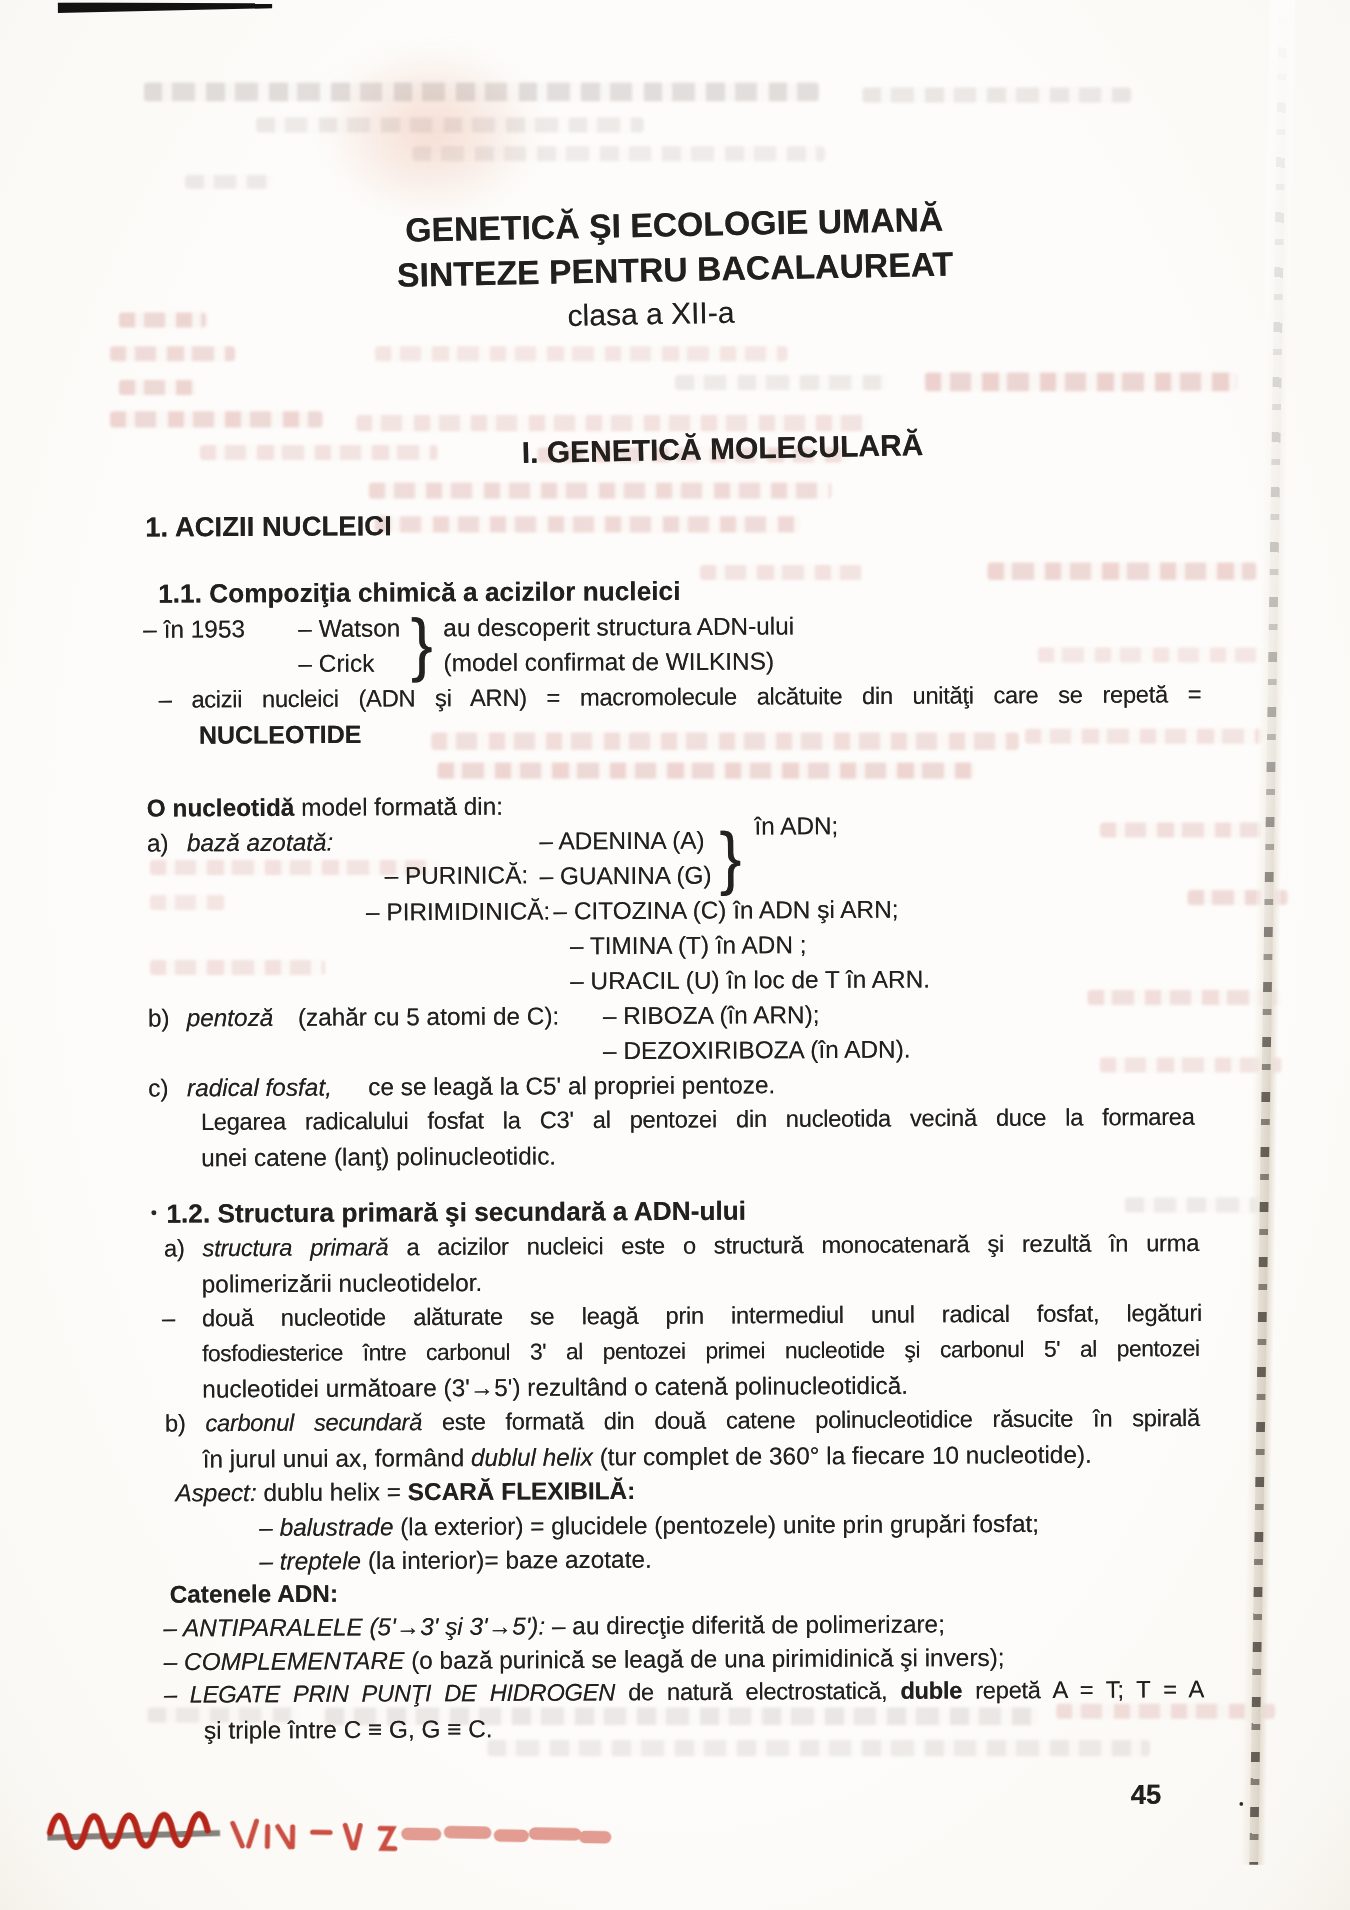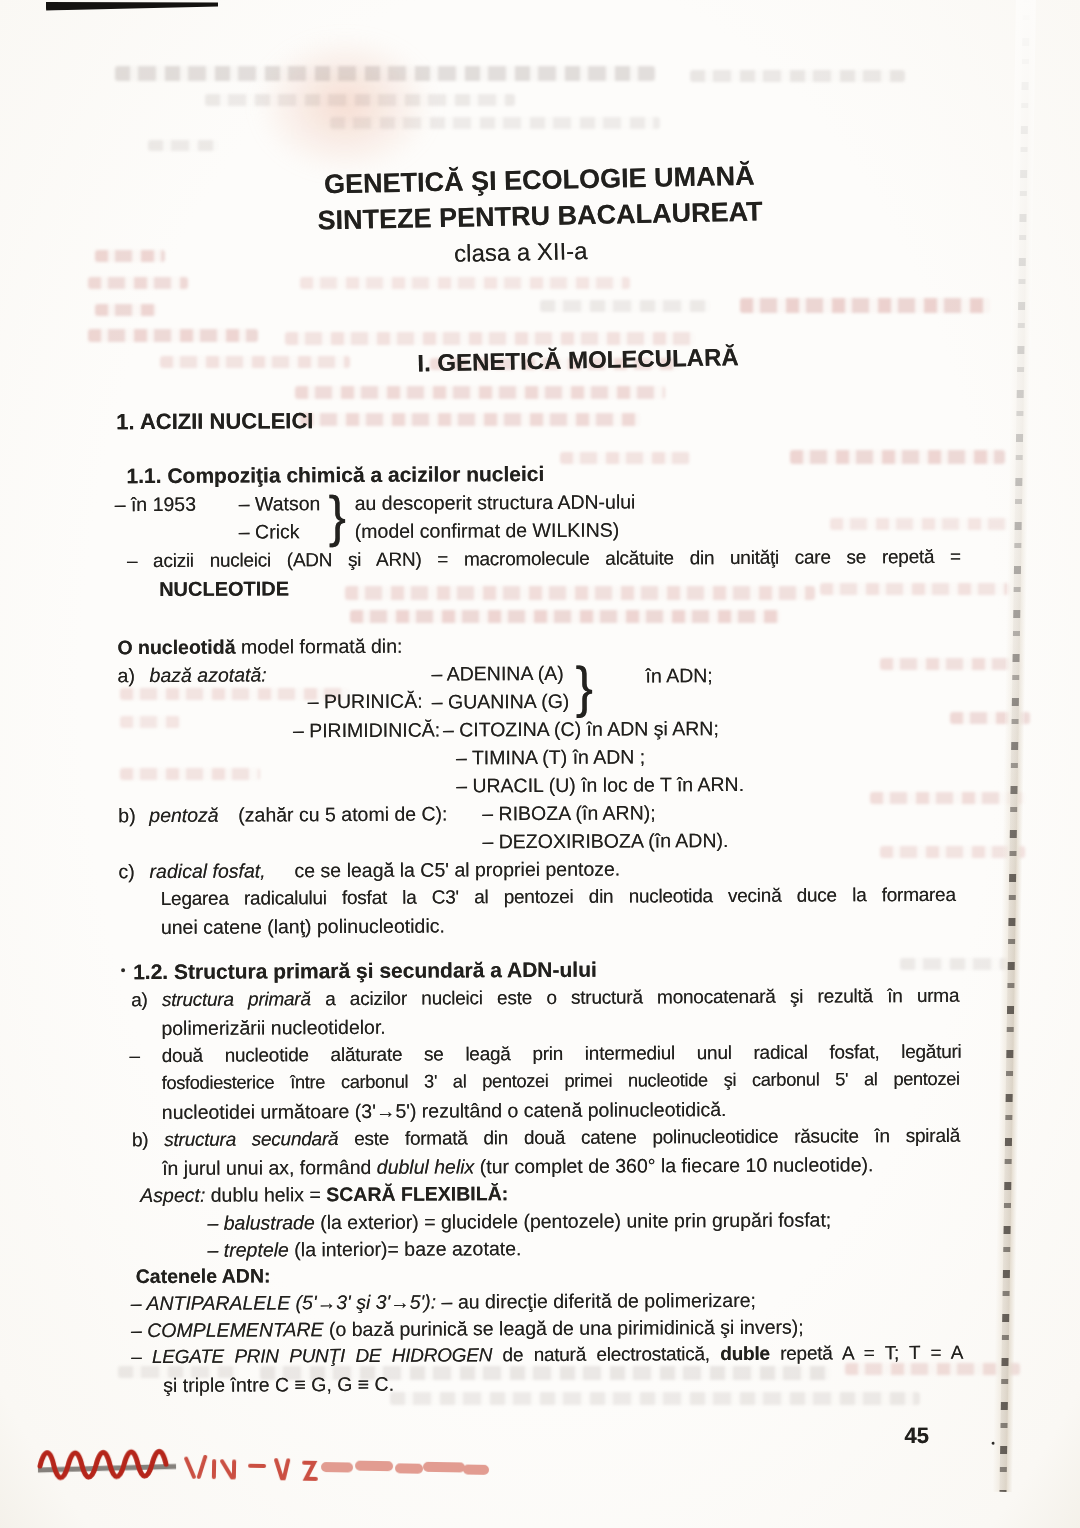--- a/index.html
+++ b/index.html
@@ -117,21 +117,21 @@
     <div class="t b" style="left:160px;top:575px;font-size:20px;">NUCLEOTIDE</div>
 
     <div class="t" style="left:118px;top:633px;"><span class="b">O nucleotidă</span><span> model formată din:</span></div>
 
     <div class="t" style="left:118px;top:661px;">a)</div>
     <div class="t i" style="left:150px;top:661px;">bază azotată:</div>
     <div class="t" style="left:308px;top:661px;margin-top:27px;">– PURINICĂ:</div>
     <div class="t" style="left:432px;top:661px;">– ADENINA (A)</div>
     <div class="t" style="left:432px;top:689px;">– GUANINA (G)</div>
     <div class="t brace" style="left:576px;top:655px;">}</div>
-    <div class="t" style="left:604px;top:664px;margin-left:42px;">în ADN;</div>
+    <div class="t" style="left:604px;top:650px;">în ADN;</div>
     <div class="t" style="left:293px;top:717px;">– PIRIMIDINICĂ:</div>
     <div class="t" style="left:443px;top:717px;">– CITOZINA (C) în ADN şi ARN;</div>
     <div class="t" style="left:456px;top:745px;">– TIMINA (T) în ADN ;</div>
     <div class="t" style="left:456px;top:773px;">– URACIL (U) în loc de T în ARN.</div>
 
     <div class="t" style="left:118px;top:801px;">b)</div>
     <div class="t i" style="left:149px;top:801px;">pentoză</div>
     <div class="t" style="left:238px;top:801px;">(zahăr cu 5 atomi de C):</div>
     <div class="t" style="left:482px;top:801px;">– RIBOZA (în ARN);</div>
     <div class="t" style="left:482px;top:829px;">– DEZOXIRIBOZA (în ADN).</div>
@@ -145,21 +145,21 @@
     <div class="dot" style="left:120px;top:966px;width:4px;height:4px;"></div>
     <div class="t b" style="left:132px;top:957px;font-size:21px;">1.2. Structura primară şi secundară a ADN-ului</div>
 
     <div class="t jl sm" style="left:130px;top:986px;width:828px;"><span>a) </span><span class="i">structura primară</span><span> a acizilor nucleici este o structură monocatenară şi rezultă în urma</span></div>
     <div class="t" style="left:160px;top:1014px;">polimerizării nucleotidelor.</div>
 
     <div class="t jl sm" style="left:128px;top:1042px;width:832px;">– două nucleotide alăturate se leagă prin intermediul unul radical fosfat, legături</div>
     <div class="t jl xs" style="left:160px;top:1070px;width:798px;">fosfodiesterice între carbonul 3' al pentozei primei nucleotide şi carbonul 5' al pentozei</div>
     <div class="t" style="left:160px;top:1098px;">nucleotidei următoare (3'→5') rezultând o catenă polinucleotidică.</div>
 
-    <div class="t jl sm" style="left:130px;top:1126px;width:828px;"><span>b) </span><span class="i">structura secundară</span><span> este formată din două catene polinucleotidice răsucite în spirală</span></div>
+    <div class="t jl sm" style="left:130px;top:1126px;width:828px;"><span>b) </span><span class="i">carbonul secundară</span><span> este formată din două catene polinucleotidice răsucite în spirală</span></div>
     <div class="t" style="left:160px;top:1154px;"><span>în jurul unui ax, formând </span><span class="i">dublul helix</span><span> (tur complet de 360° la fiecare 10 nucleotide).</span></div>
 
     <div class="t" style="left:138px;top:1181px;"><span class="i">Aspect:</span><span> dublu helix = </span><span class="b">SCARĂ FLEXIBILĂ:</span></div>
 
     <div class="t" style="left:205px;top:1209px;"><span class="i">– balustrade</span><span> (la exterior) = glucidele (pentozele) unite prin grupări fosfat;</span></div>
     <div class="t" style="left:205px;top:1236px;"><span class="i">– treptele</span><span> (la interior)= baze azotate.</span></div>
 
     <div class="t b" style="left:133px;top:1262px;">Catenele ADN:</div>
 
     <div class="t" style="left:128px;top:1289px;"><span class="i">– ANTIPARALELE (5'→3' şi 3'→5'):</span><span> – au direcţie diferită de polimerizare;</span></div>

